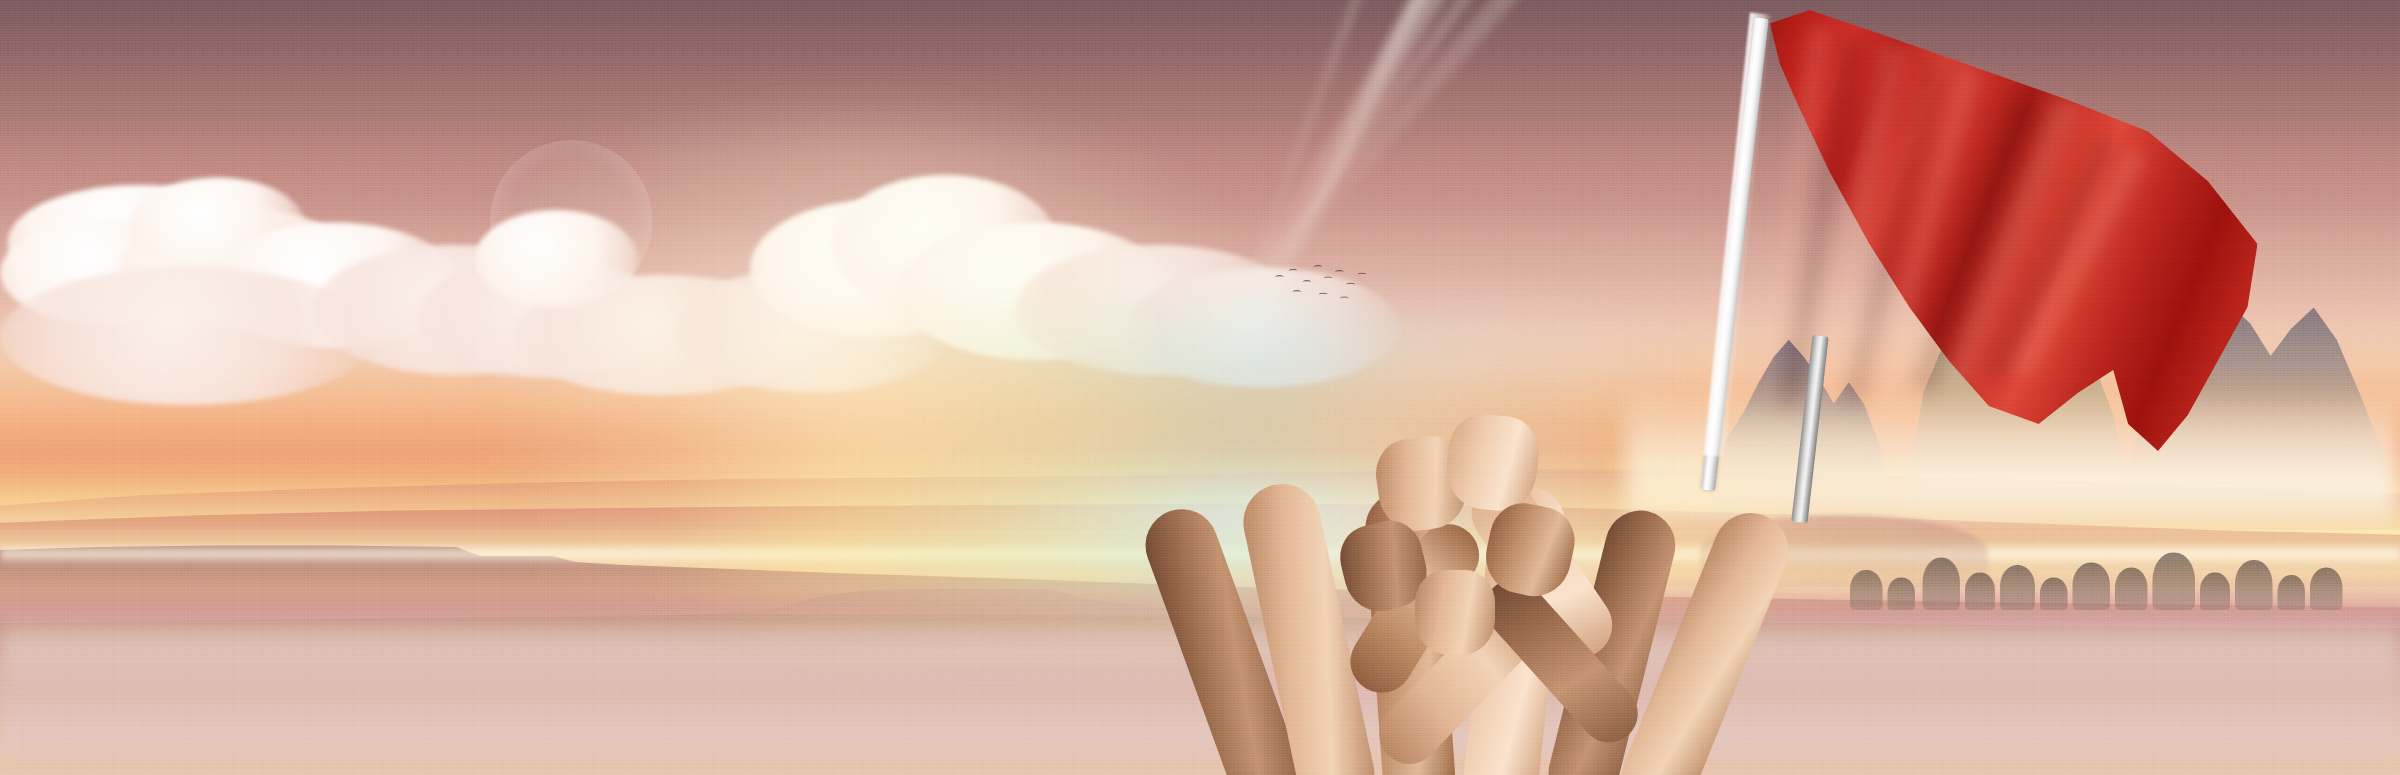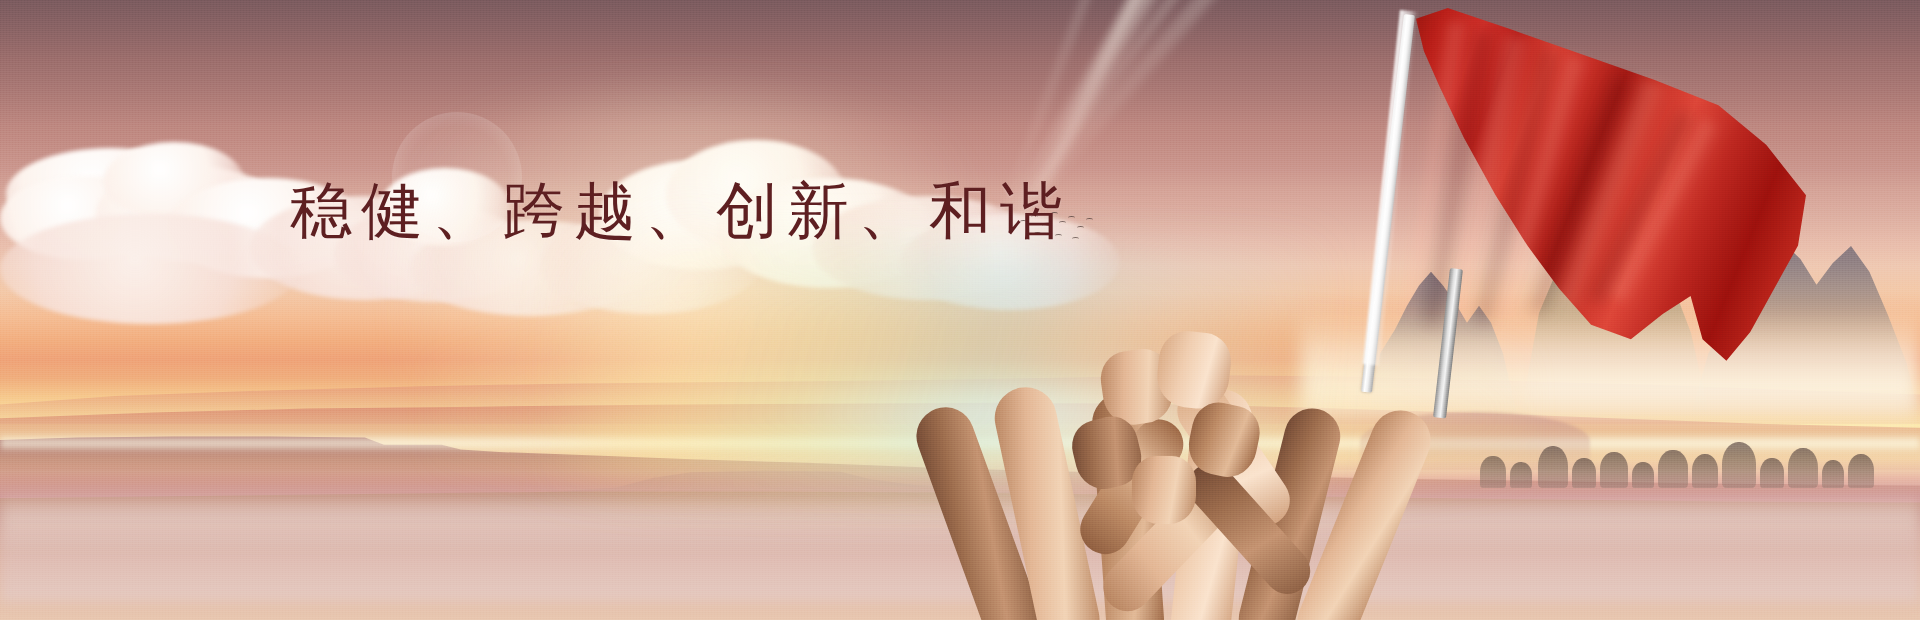--- a/index.html
+++ b/index.html
@@ -465,17 +465,16 @@
       <div class="arm skin-b" style="left: 120px; bottom: 60px; width: 170px; height: 48px; transform: rotate(-46deg);"></div>
       <div class="arm skin-a" style="left: 170px; bottom: 76px; width: 160px; height: 46px; transform: rotate(48deg);"></div>
       <div class="fist skin-b" style="left: 120px; bottom: 196px; width: 70px; height: 74px; transform: rotate(-8deg);"></div>
       <div class="fist skin-d" style="left: 176px; bottom: 212px; width: 72px; height: 76px; transform: rotate(6deg);"></div>
       <div class="fist skin-a" style="left: 92px; bottom: 132px; width: 66px; height: 70px; transform: rotate(-14deg);"></div>
       <div class="fist skin-c" style="left: 208px; bottom: 144px; width: 68px; height: 72px; transform: rotate(12deg);"></div>
       <div class="fist skin-b" style="left: 150px; bottom: 96px; width: 64px; height: 68px; transform: rotate(0deg);"></div>
     </div>
 
   <div class="text-block">
-    <h1 class="headline">稳健、跨越、创新、和谐</h1>
   </div>
 
   <div class="grain"></div>
 </div>
 
 </body></html>

